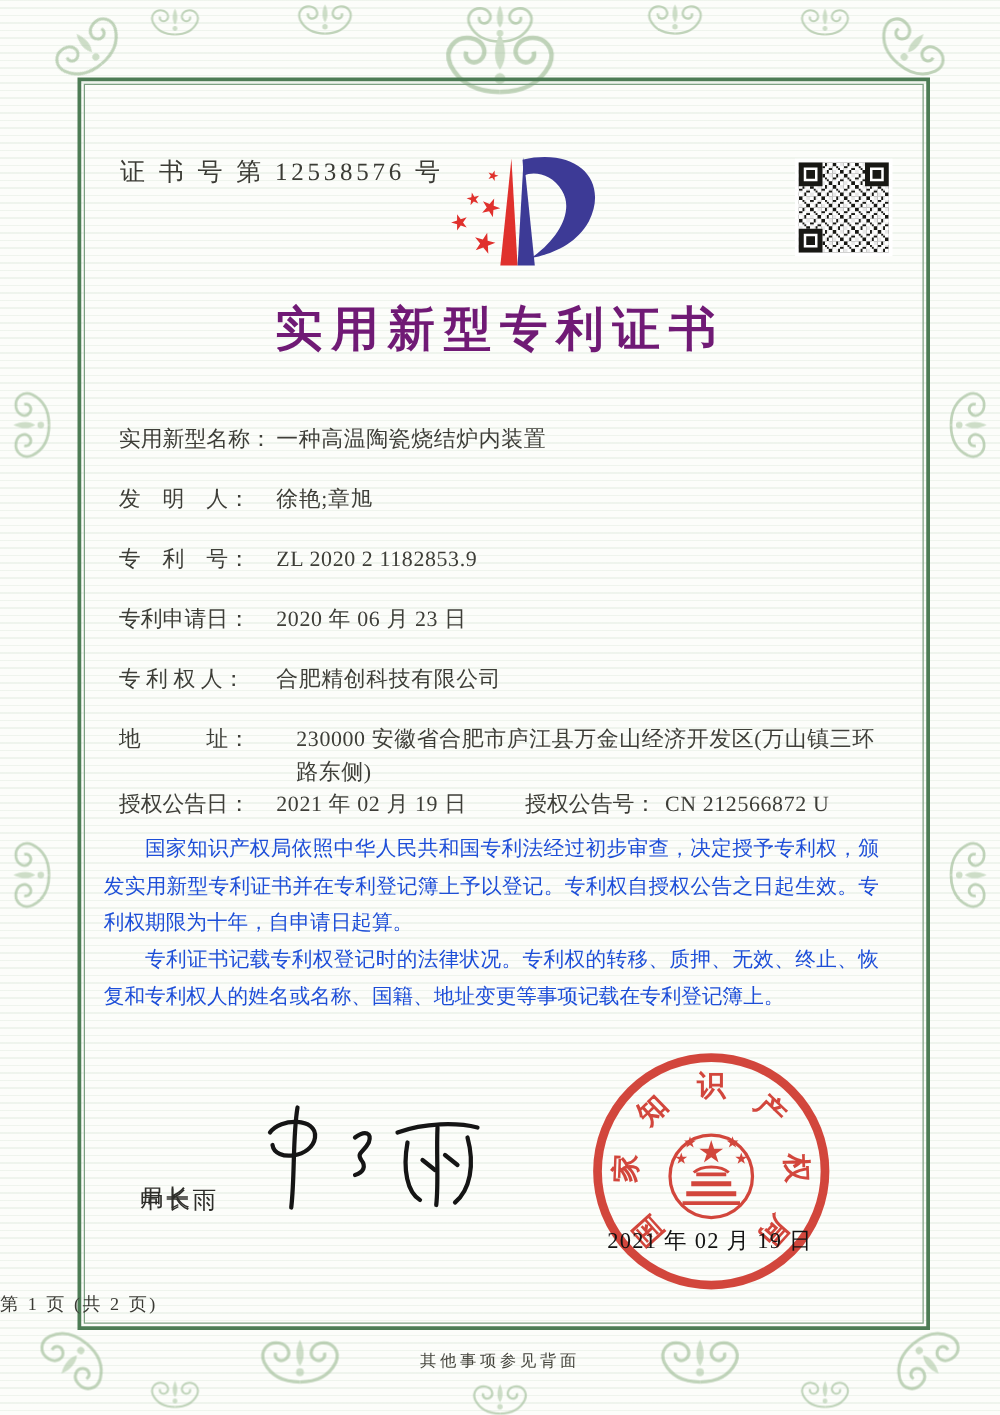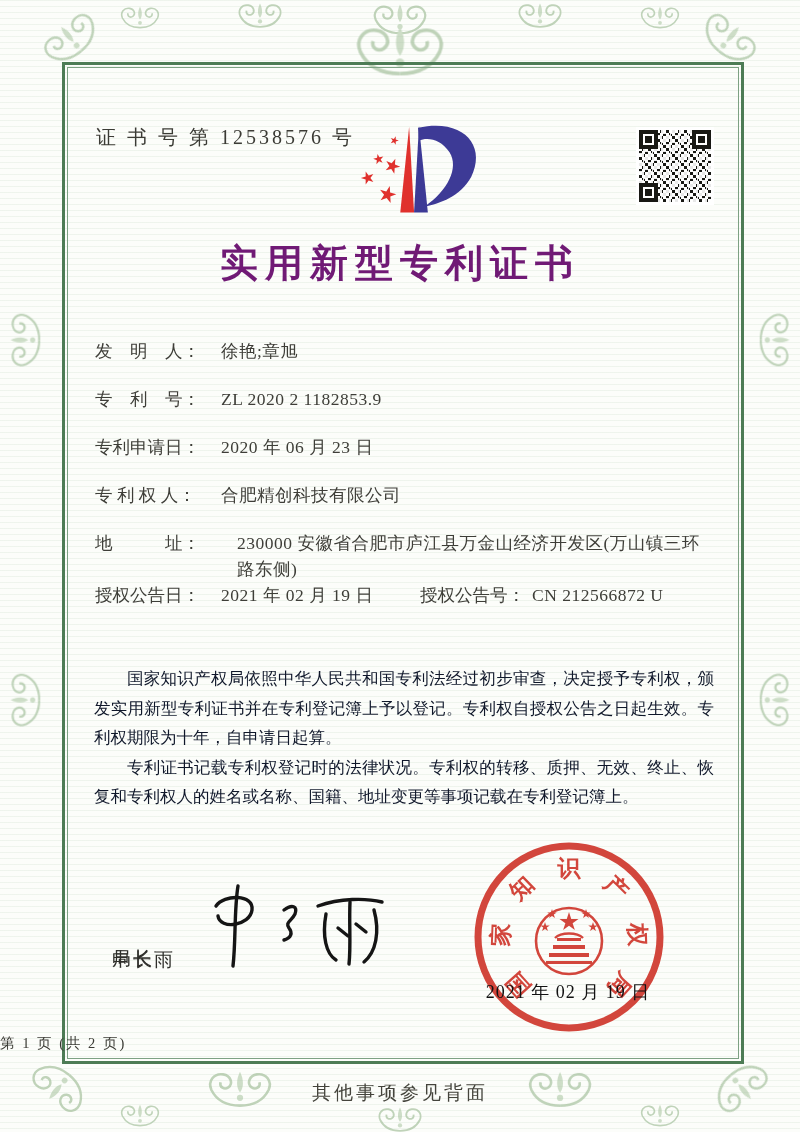--- a/index.html
+++ b/index.html
@@ -49,34 +49,34 @@
     font-size:38px;font-weight:600;letter-spacing:7px;color:#701a75;
   }
   .fields{left:95px;top:338px;width:622px;font-size:17.5px;color:#3e3e38;}
   .frow{display:flex;line-height:26px;margin-bottom:22px;}
   .flabel{flex:0 0 126px;white-space:pre;}
   .fvalue{flex:1;letter-spacing:0.5px;}
   .frow.address{margin-bottom:0;gap:16px;}
   .fvalue.gdate{flex:0 0 199px;}
   .flabel2{flex:0 0 112px;}
   .paras{
-    left:94px;top:664px;width:620px;font-size:16.5px;line-height:29.5px;
-    color:#0f172a;text-align:justify;
+    left:83px;top:664px;width:620px;font-size:16.5px;line-height:29.5px;
+    color:#1d4ed8;text-align:justify;
   }
   .paras p{margin:0;text-indent:2em;}
   .officer-title{left:112px;top:910px;font-size:19px;color:#2e2e2a;letter-spacing:2px;margin-top:36px;}
   .officer-name{left:112px;top:947px;font-size:19px;color:#2e2e2a;letter-spacing:2px;}
   .sign{left:200px;top:876px;width:220px;height:100px;}
   .seal{left:470px;top:838px;width:198px;height:198px;opacity:0.92;}
   .seal-date{
     left:476px;top:980px;width:184px;text-align:center;
     font-size:18px;color:#121212;letter-spacing:1px;z-index:4;
   }
   .page-no{left:0;top:1034px;width:800px;font-size:14.5px;letter-spacing:2px;color:#3a3a34;}
-  .back-note{left:0;top:1080px;width:800px;text-align:center;font-size:19px;letter-spacing:3px;color:#44443c;}
+  .back-note{left:0;top:1080px;width:800px;text-align:center;font-size:13px;letter-spacing:3px;color:#44443c;}
 </style>
 </head>
 <body>
 
 <div class="page">
 
   <svg class="orn" width="800" height="1132" viewBox="0 0 800 1132" aria-hidden="true">
     <defs>
       <path id="curl" d="M0,12 C-10,12 -18,8 -22,0 C-25,-7 -20,-13 -13,-12 C-7,-11 -5,-5 -9,-2 C-12,0 -16,-2 -15,-6" fill="none"></path>
       <g id="motif">
@@ -136,20 +136,24 @@
       <div class="finder tl"></div>
       <div class="finder tr"></div>
       <div class="finder bl"></div>
     </div>
   </div>
 
   <div class="blk title">实用新型专利证书</div>
 
   <div class="blk fields">
     <div class="frow">
+      <span class="flabel">实用新型名称：</span>
+      <span class="fvalue">一种高温陶瓷烧结炉内装置</span>
+    </div>
+    <div class="frow">
       <span class="flabel">发　明　人：</span>
       <span class="fvalue">徐艳;章旭</span>
     </div>
     <div class="frow">
       <span class="flabel">专　利　号：</span>
       <span class="fvalue">ZL 2020 2 1182853.9</span>
     </div>
     <div class="frow">
       <span class="flabel">专利申请日：</span>
       <span class="fvalue">2020 年 06 月 23 日</span>

